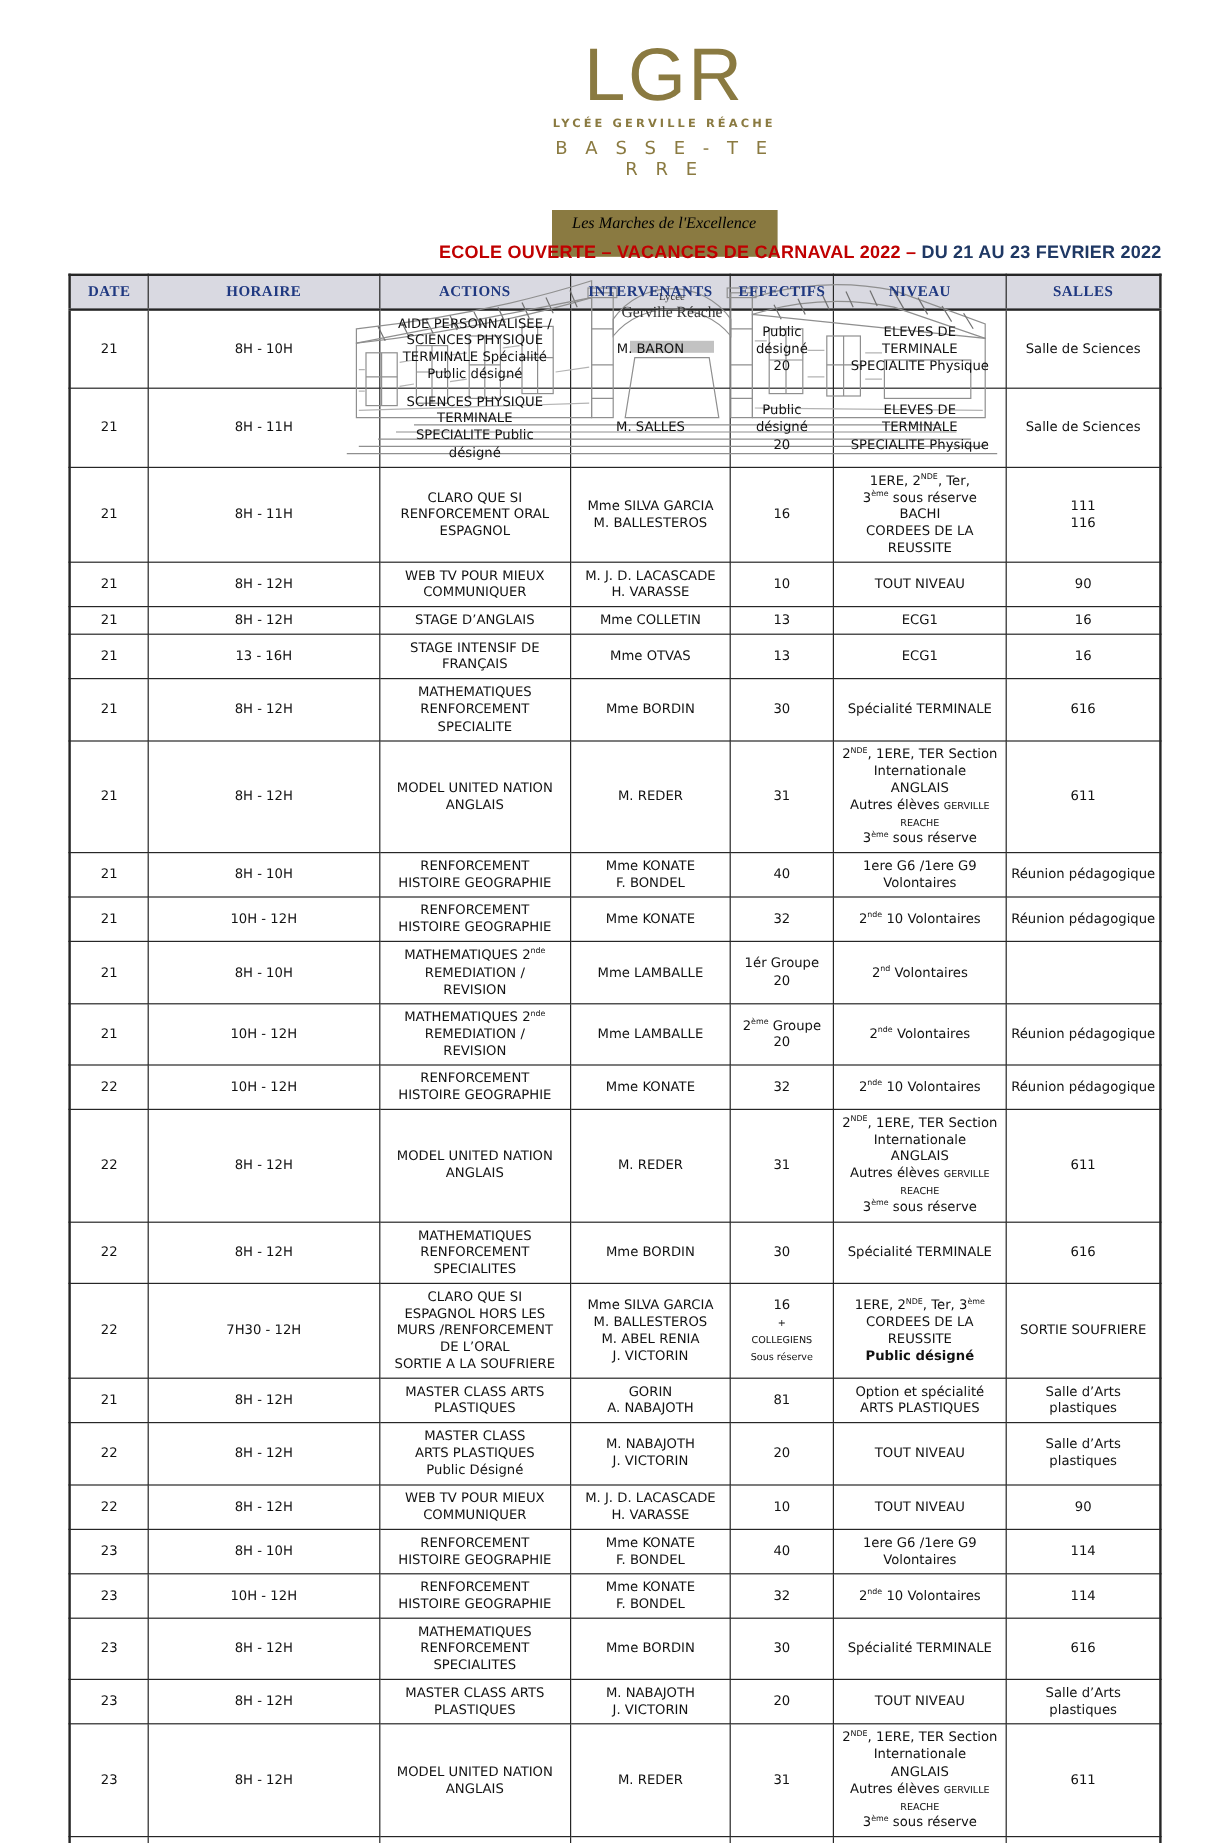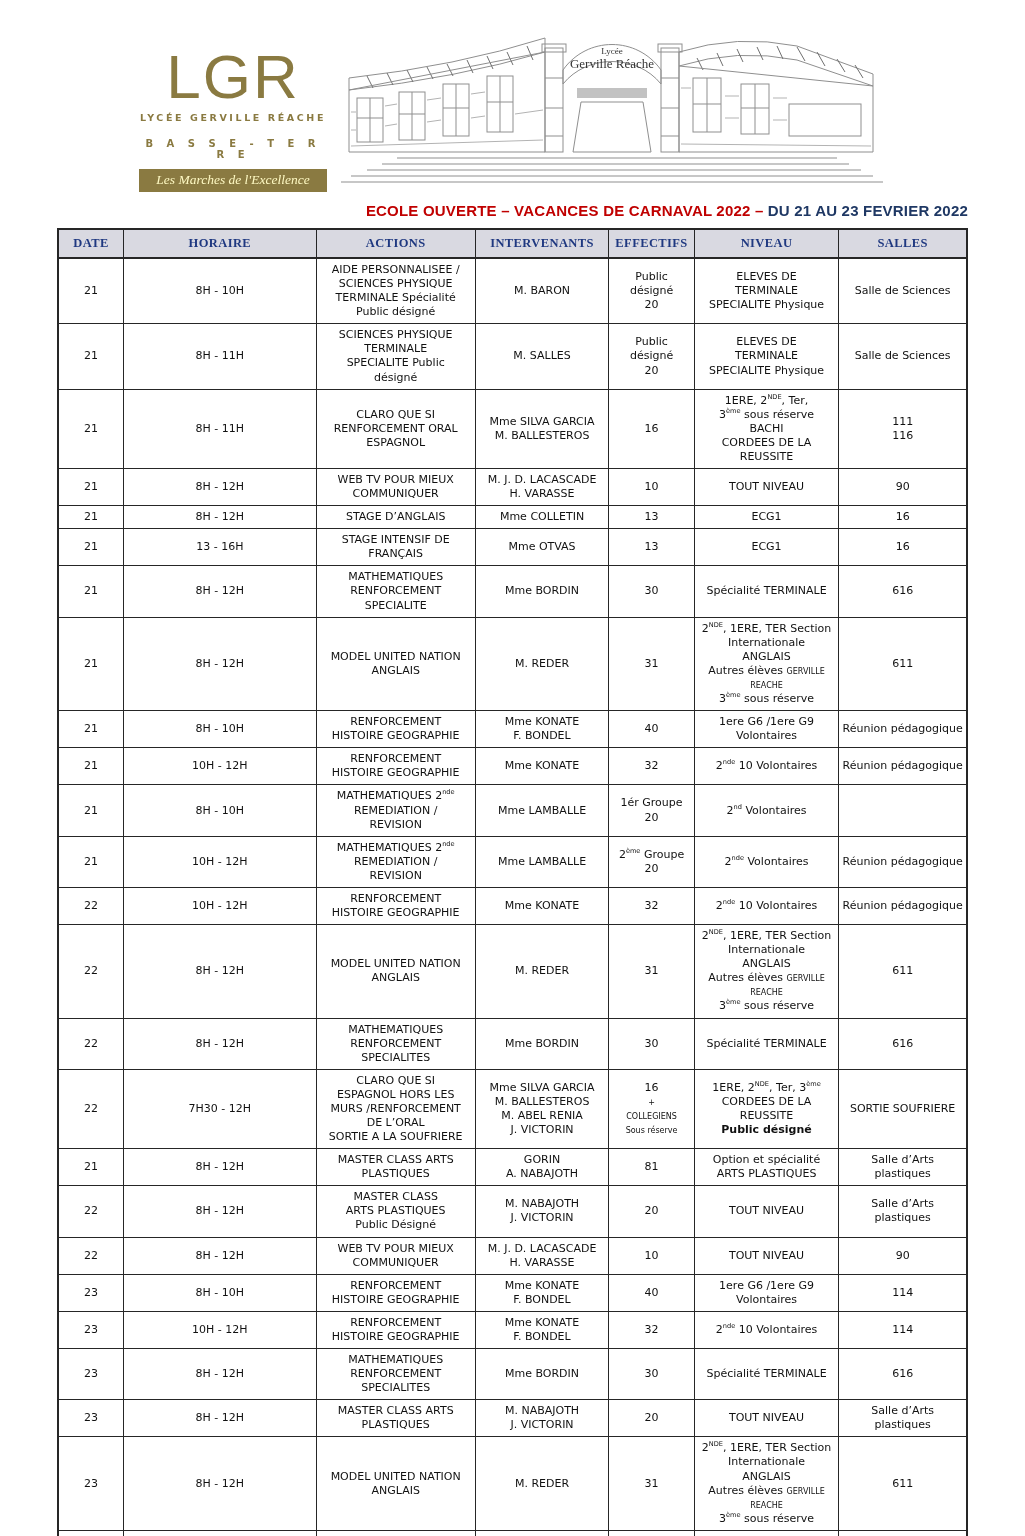--- a/index.html
+++ b/index.html
@@ -1,25 +1,25 @@
 <!DOCTYPE html>
 <html><head>
 <meta charset="utf-8">
 <style>
   html,body{margin:0;padding:0;background:#ffffff;}
   body{width:1025px;min-height:1536px;font-family:"DejaVu Sans",sans-serif;color:#111;}
   .page{padding:20px 57px 14px 57px;}
 
   
-  .header{display:flex;align-items:flex-end;padding-left:82px;height:172px;}
+  .header{display:flex;align-items:center;padding-left:82px;height:172px;flex-direction:column;}
   .logo-block{width:188px;flex:0 0 auto;padding-top:14px;text-align:center;}
   .logo-acronym{font-family:"Liberation Sans",sans-serif;font-weight:400;font-size:62px;line-height:58px;letter-spacing:2px;}
   .logo-school{font-size:9.5px;letter-spacing:2.6px;font-weight:bold;margin-top:6px;white-space:nowrap;}
-  .logo-city{font-size:10px;letter-spacing:5px;font-weight:bold;margin-top:15px;}
-  .logo-motto{margin-top:9px;color:#fef9c3;font-family:"Liberation Serif",serif;font-style:italic;font-size:13.5px;padding:3px 6px 4px 6px;white-space:nowrap;}
+  .logo-city{font-size:15px;letter-spacing:5px;font-weight:normal;margin-top:5px;}
+  .logo-motto{margin-top:25px;color:#000000;font-family:"Liberation Serif",serif;font-style:italic;font-size:13.5px;padding:3px 6px 20px 6px;white-space:nowrap;}
   .drawing-block{flex:1 1 auto;padding-left:10px;}
 
   
   .doc-title{text-align:right;font-family:"Liberation Sans",sans-serif;font-weight:bold;font-size:15px;margin:10px 0 9px 0;letter-spacing:0.2px;}
 
   
   table.schedule{border-collapse:collapse;width:100%;table-layout:fixed;border:2.5px solid #262626;}
   .schedule th{background:#d9d9e1;color:#1f3880;font-family:"Liberation Serif",serif;font-size:12.5px;letter-spacing:0.4px;padding:6px 2px;border:1.8px solid #262626;border-bottom-width:2.2px;}
   .schedule td{border:1.8px solid #262626;font-size:11px;line-height:1.28;text-align:center;vertical-align:middle;padding:4px 3px;}
   .schedule td sup{font-size:0.6em;line-height:0;}

